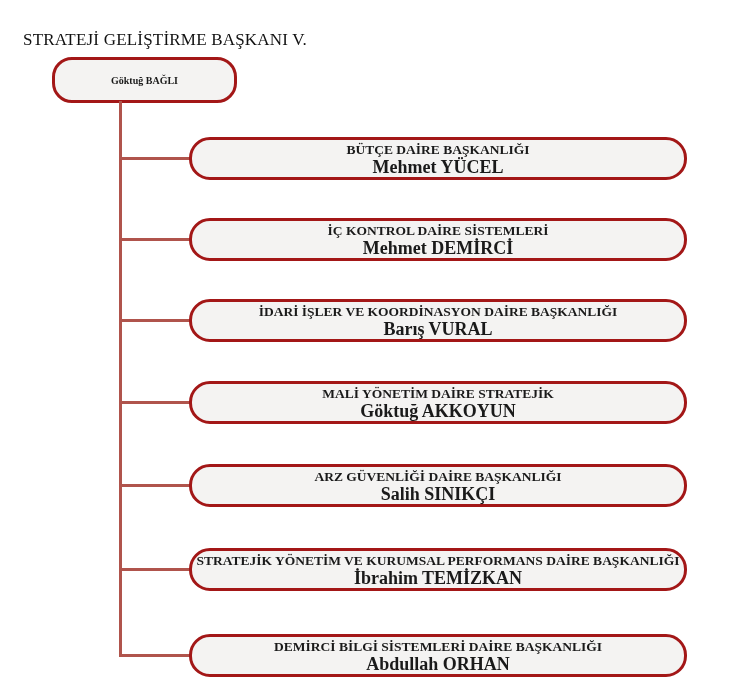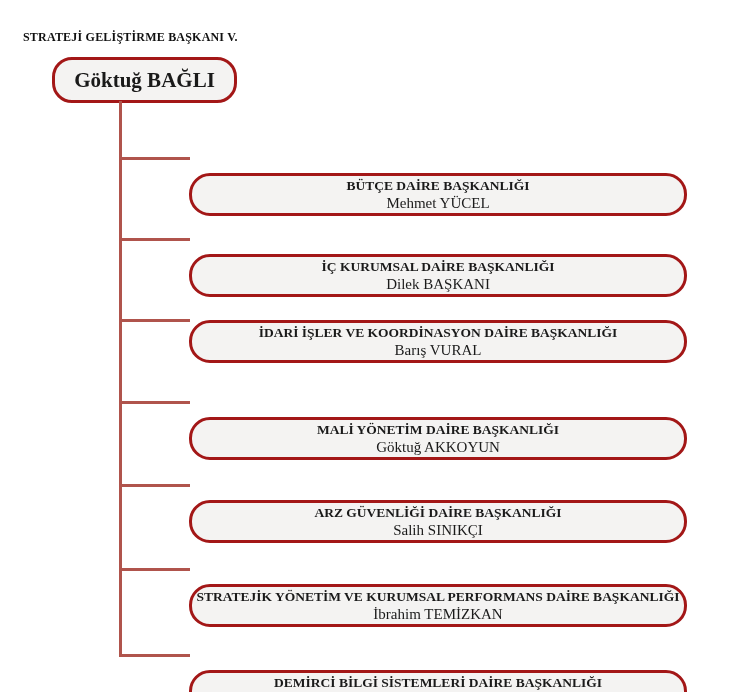--- a/index.html
+++ b/index.html
@@ -11,63 +11,62 @@
   html,body{margin:0;padding:0;background:#ffffff;}
   body{font-family:"Liberation Serif","DejaVu Serif",serif;color:var(--text);}
   .stage{
     position:relative;
     width:729px;height:692px;
     background:#ffffff;
     overflow:hidden;
   }
   .org-title{
     position:absolute;left:23px;top:30px;
-    font-size:12px;font-weight:bold;
+    font-size:17px;font-weight:normal;
     letter-spacing:0.2px;
     white-space:nowrap;
     color:#111111;
   }
   .manager-box{
     position:absolute;left:52px;top:57px;
     width:185px;height:46px;
     box-sizing:border-box;
     background:var(--box-fill);
     border:3.5px solid var(--box-border);
     border-radius:20px;
     display:flex;align-items:center;justify-content:center;
   }
   .manager-name{
-    font-size:21px;font-weight:bold;white-space:nowrap;
+    font-size:10px;font-weight:bold;white-space:nowrap;
   }
   .v-line{
     position:absolute;left:119px;top:101px;
     width:3px;height:556px;
     background:var(--connector);
   }
   .branch{
     position:absolute;left:119px;width:71px;height:3px;
     background:var(--connector);
   }
   .dept{
     position:absolute;left:189px;
     width:498px;height:43px;
     box-sizing:border-box;
     background:var(--box-fill);
     border:3px solid var(--box-border);
     border-radius:21px;
     display:flex;flex-direction:column;
     align-items:center;justify-content:center;
     text-align:center;
-    margin-top:36px;
   }
   .dept-title{
     font-size:13.5px;font-weight:bold;line-height:18px;white-space:nowrap;
   }
   .dept-head{
-    font-size:15px;font-weight:normal;line-height:17px;white-space:nowrap;
+    font-size:18px;font-weight:bold;line-height:17px;white-space:nowrap;
   }
 </style>
 </head>
 <body>
 
 <div class="stage">
 
   <div class="org-title">STRATEJİ GELİŞTİRME BAŞKANI V.</div>
 
   <div class="manager-box">
@@ -83,31 +82,31 @@
   <div class="branch" style="top:484px"></div>
   <div class="branch" style="top:568px"></div>
   <div class="branch" style="top:654px"></div>
 
   <div class="dept" style="top:137px">
     <div class="dept-title">BÜTÇE DAİRE BAŞKANLIĞI</div>
     <div class="dept-head">Mehmet YÜCEL</div>
   </div>
 
   <div class="dept" style="top:218px">
-    <div class="dept-title">İÇ KURUMSAL DAİRE BAŞKANLIĞI</div>
-    <div class="dept-head">Dilek BAŞKANI</div>
+    <div class="dept-title">İÇ KONTROL DAİRE SİSTEMLERİ</div>
+    <div class="dept-head">Mehmet DEMİRCİ</div>
   </div>
 
-  <div class="dept" style="top:284px">
+  <div class="dept" style="top:299px">
     <div class="dept-title">İDARİ İŞLER VE KOORDİNASYON DAİRE BAŞKANLIĞI</div>
     <div class="dept-head">Barış VURAL</div>
   </div>
 
   <div class="dept" style="top:381px">
-    <div class="dept-title">MALİ YÖNETİM DAİRE BAŞKANLIĞI</div>
+    <div class="dept-title">MALİ YÖNETİM DAİRE STRATEJİK</div>
     <div class="dept-head">Göktuğ AKKOYUN</div>
   </div>
 
   <div class="dept" style="top:464px">
     <div class="dept-title">ARZ GÜVENLİĞİ DAİRE BAŞKANLIĞI</div>
     <div class="dept-head">Salih SINIKÇI</div>
   </div>
 
   <div class="dept" style="top:548px">
     <div class="dept-title">STRATEJİK YÖNETİM VE KURUMSAL PERFORMANS DAİRE BAŞKANLIĞI</div>

